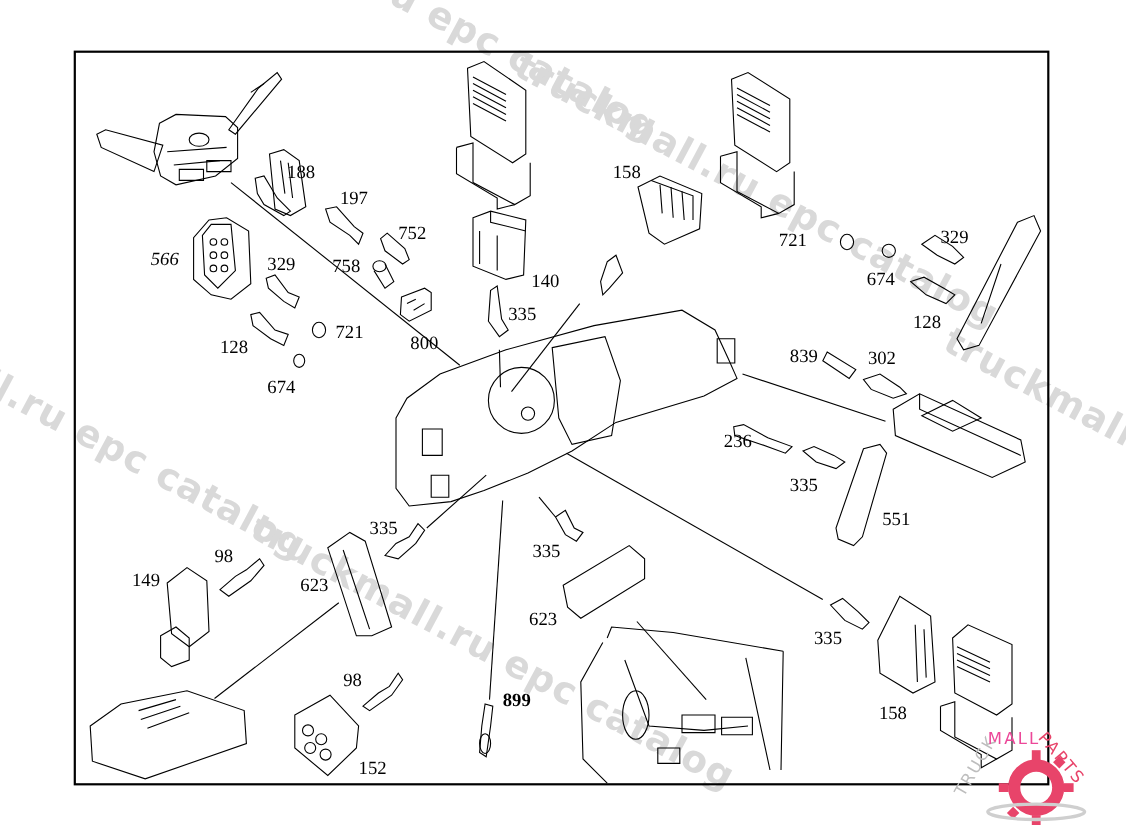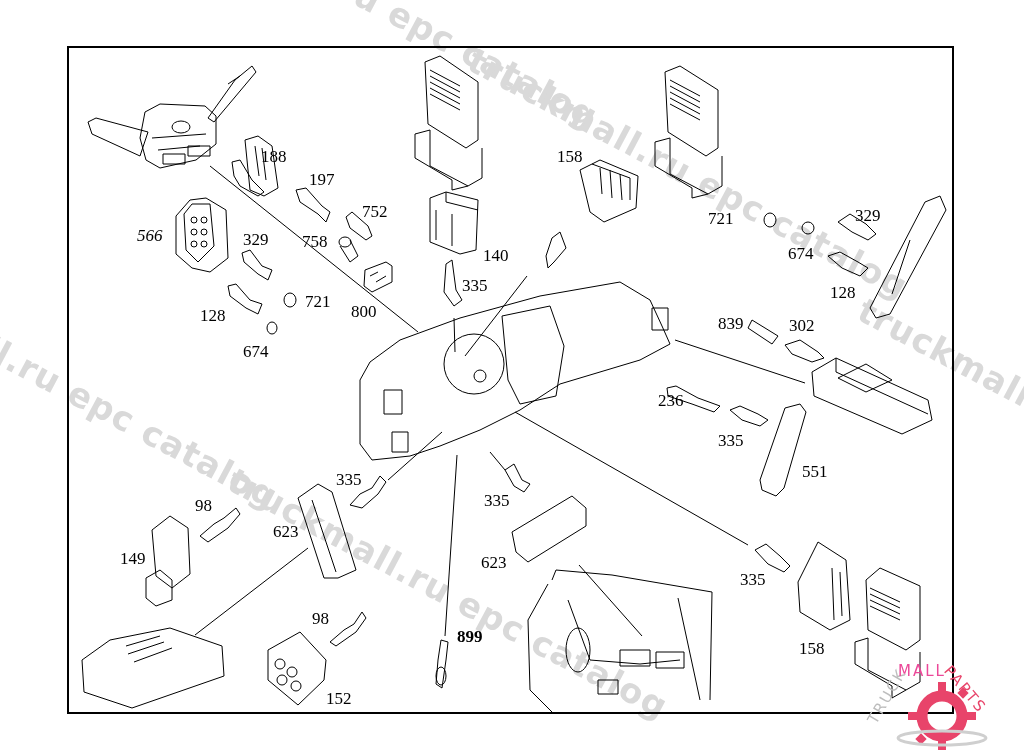--- a/index.html
+++ b/index.html
@@ -204,41 +204,41 @@
       <path d="M870 588 L900 602 M870 594 L900 608 M870 600 L900 614 M870 606 L900 620"></path>
       <path d="M855 642 L868 638 L868 670 L906 690 L920 682 L920 652"></path>
       <path d="M855 642 L855 664 L892 686 L892 698 L906 690"></path>
     </g>
   </svg>
 
   <span class="label" style="left:261px;top:118px;margin-top:30px;">188</span>
   <span class="label" style="left:309px;top:171px;">197</span>
   <span class="label" style="left:362px;top:203px;">752</span>
   <span class="label" style="left:302px;top:233px;">758</span>
-  <span class="label" style="left:351px;top:303px;">800</span>
+  <span class="label" style="left:373px;top:303px;">800</span>
   <span class="label" style="left:137px;top:227px;font-style:italic;">566</span>
   <span class="label" style="left:243px;top:231px;">329</span>
   <span class="label" style="left:305px;top:293px;">721</span>
   <span class="label" style="left:200px;top:307px;">128</span>
   <span class="label" style="left:243px;top:343px;">674</span>
   <span class="label" style="left:483px;top:211px;margin-top:36px;">140</span>
   <span class="label" style="left:462px;top:277px;">335</span>
   <span class="label" style="left:557px;top:148px;">158</span>
   <span class="label" style="left:708px;top:210px;">721</span>
   <span class="label" style="left:788px;top:245px;">674</span>
   <span class="label" style="left:855px;top:207px;">329</span>
   <span class="label" style="left:830px;top:284px;">128</span>
   <span class="label" style="left:718px;top:315px;">839</span>
   <span class="label" style="left:789px;top:317px;">302</span>
   <span class="label" style="left:658px;top:392px;">236</span>
   <span class="label" style="left:718px;top:432px;">335</span>
   <span class="label" style="left:802px;top:463px;">551</span>
   <span class="label" style="left:336px;top:471px;">335</span>
   <span class="label" style="left:195px;top:497px;">98</span>
-  <span class="label" style="left:120px;top:550px;">149</span>
+  <span class="label" style="left:120px;top:519px;">149</span>
   <span class="label" style="left:273px;top:523px;">623</span>
   <span class="label" style="left:484px;top:492px;">335</span>
   <span class="label" style="left:481px;top:554px;">623</span>
   <span class="label" style="left:312px;top:610px;">98</span>
   <span class="label" style="left:326px;top:690px;">152</span>
   <span class="label" style="left:457px;top:628px;font-weight:bold;">899</span>
   <span class="label" style="left:740px;top:571px;">335</span>
   <span class="label" style="left:799px;top:640px;">158</span>
 
   <div class="logo">

